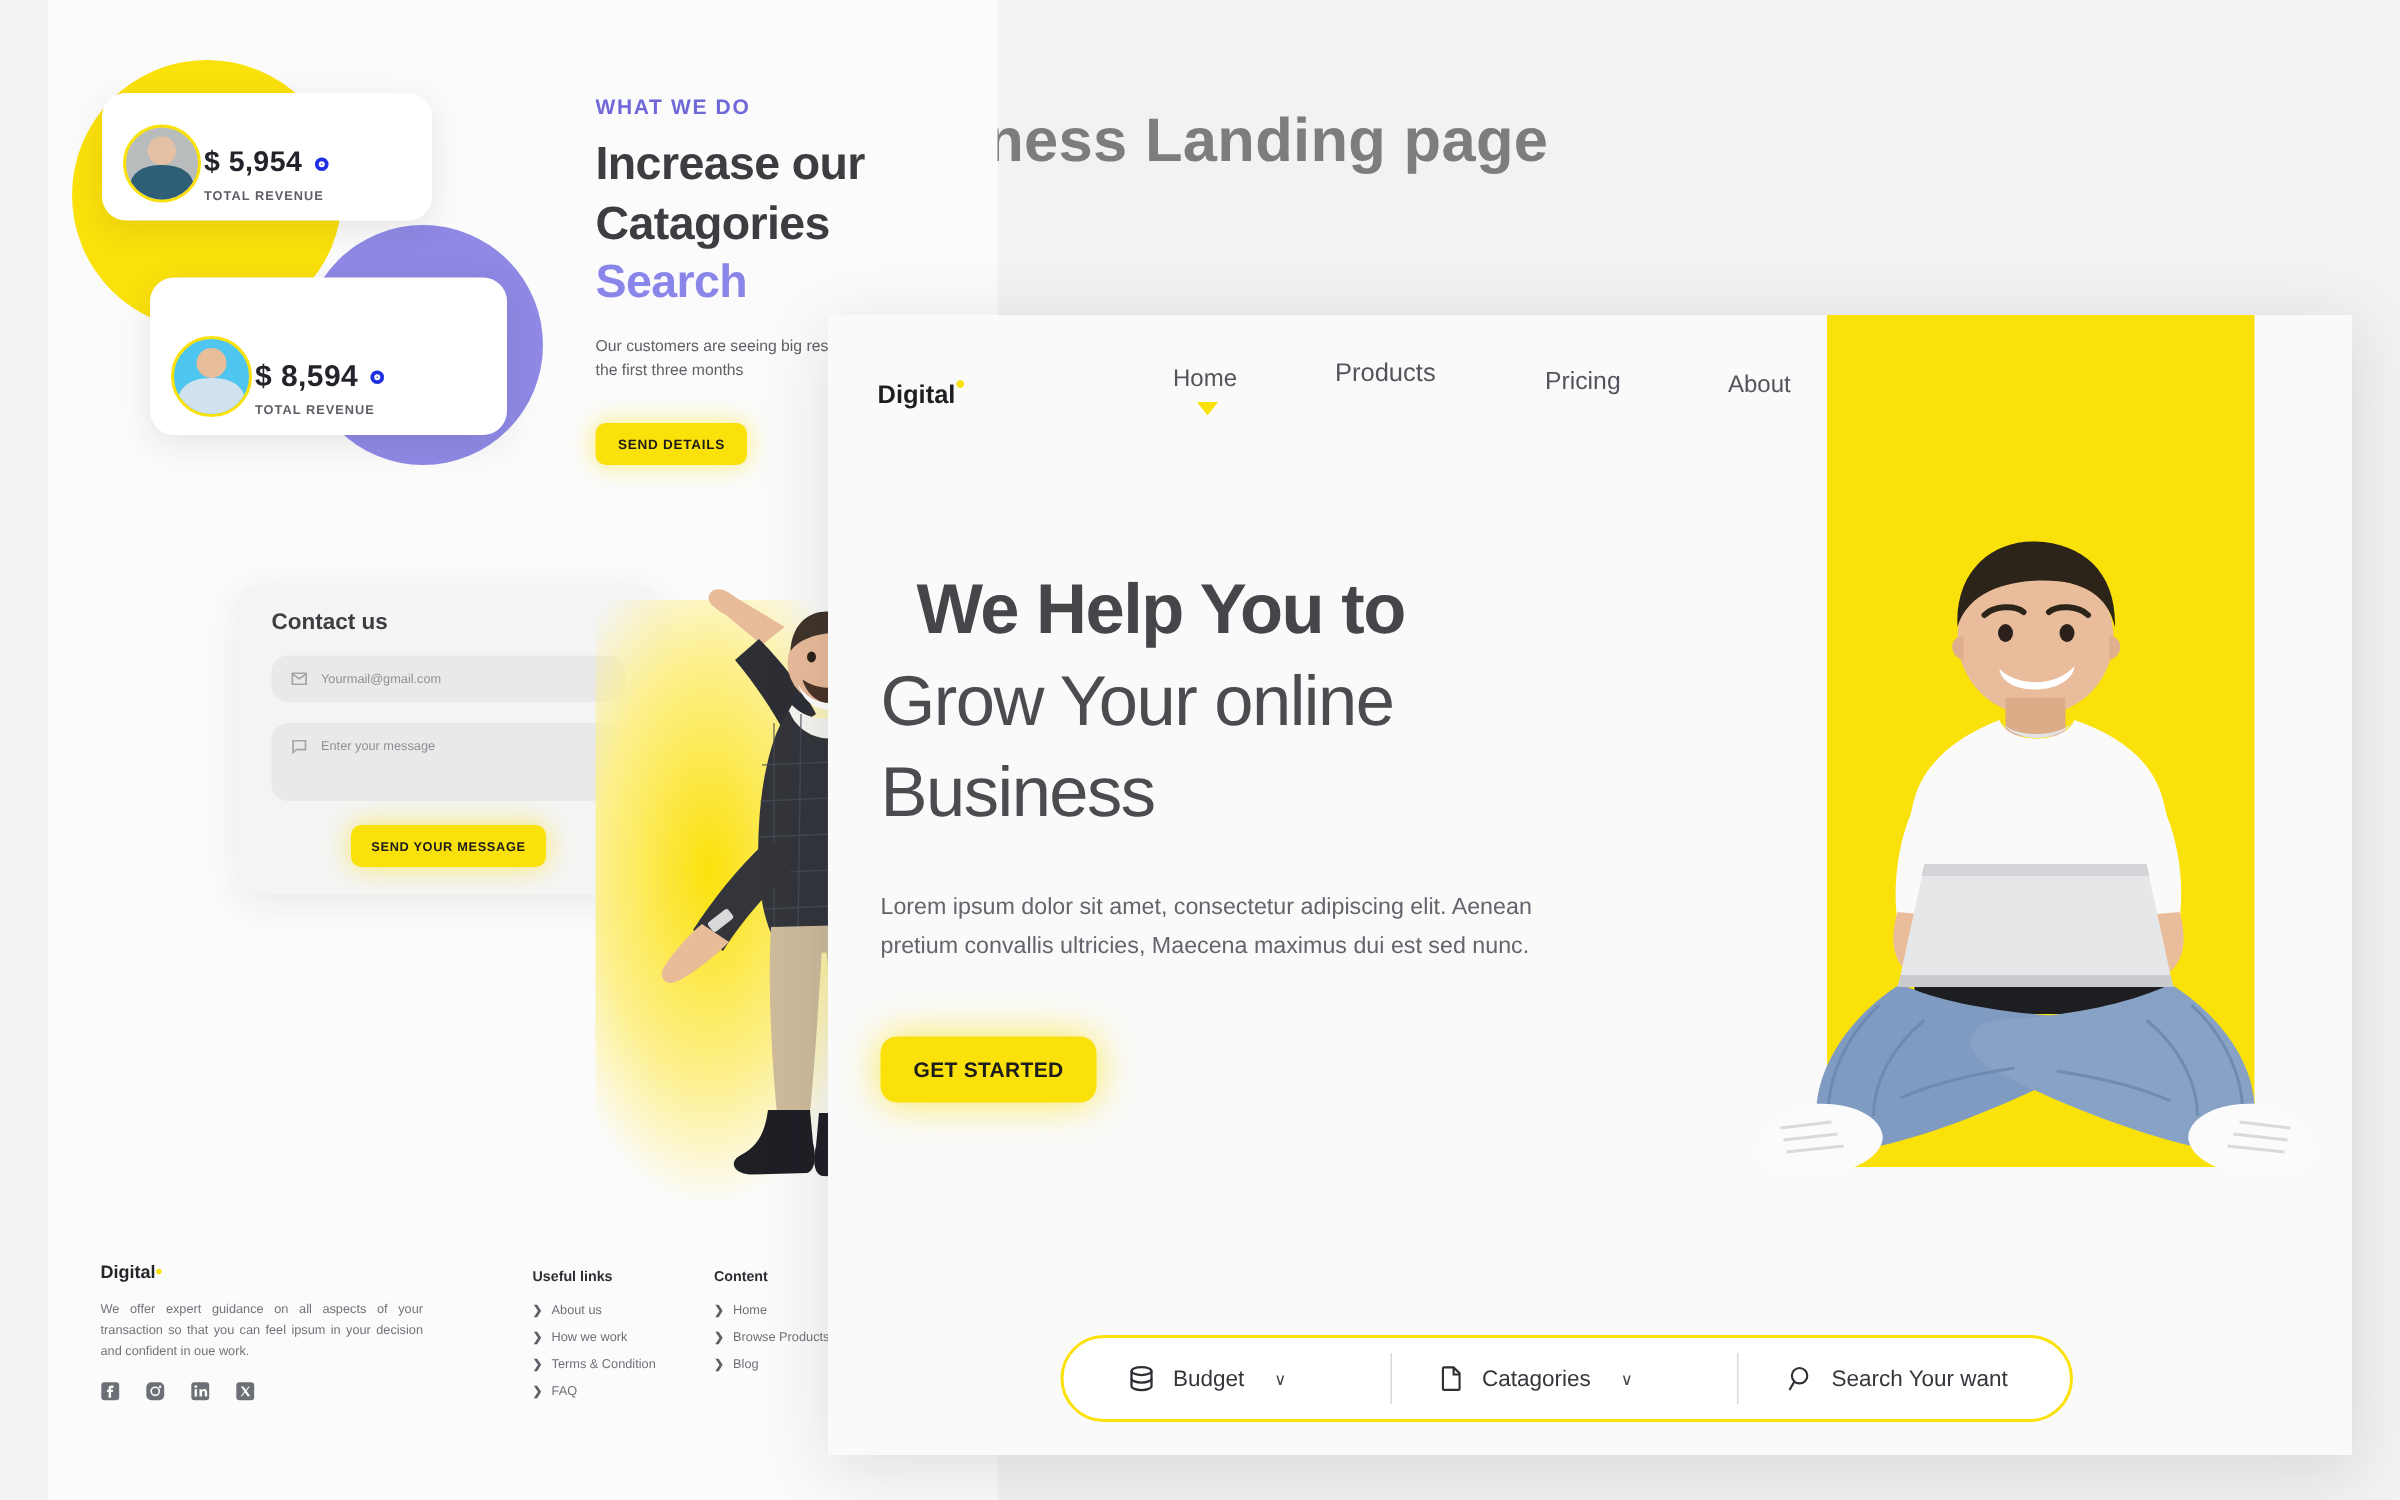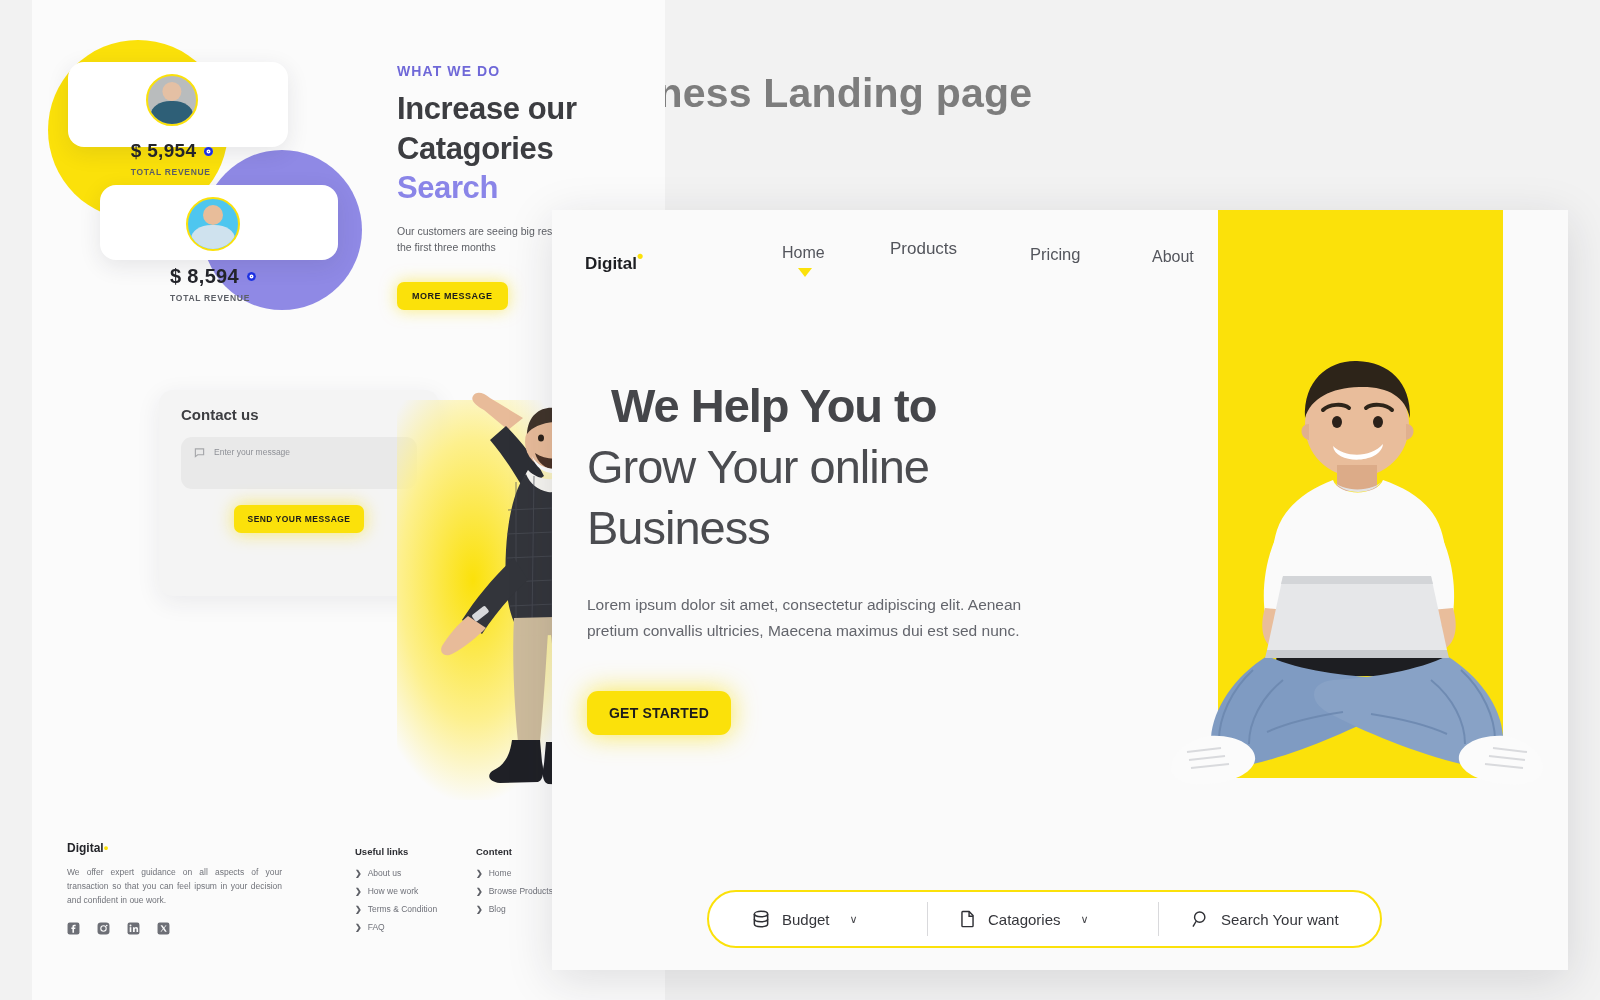--- a/index.html
+++ b/index.html
@@ -31,26 +31,25 @@
   }
   .circ-purple{
     position:absolute; left:170px; top:150px; width:160px; height:160px;
     border-radius:50%; background:#8f89e5;
   }
 
   
   .rev-card{
     position:absolute; background:#fff; border-radius:16px;
     box-shadow:0 6px 22px rgba(40,40,60,.10);
-    display:flex; align-items:center; gap:14px;
+    display:flex; align-items:flex-end; gap:2px;
     padding:12px 26px 12px 14px;
-    flex-direction:column;
   }
   .rev-card.c1{ left:36px; top:62px; width:220px; height:85px;}
-  .rev-card.c2{ left:68px; top:185px; width:238px; height:75px;}
+  .rev-card.c2{ left:68px; top:185px; width:238px; height:105px;}
   .avatar{
     width:52px; height:52px; border-radius:50%;
     border:2px solid #fbe10a; overflow:hidden; flex:none;
     position:relative;
   }
   .rev-card.c2 .avatar{width:54px;height:54px;}
   .avatar .head{
     position:absolute; left:50%; top:12%; width:40%; height:40%;
     transform:translateX(-50%); border-radius:50%;
   }
@@ -236,26 +235,33 @@
 
   <div class="wwd">
     <div class="wwd-eyebrow">WHAT WE DO</div>
     <div class="wwd-h">
       <span>Increase our</span><br>
       <span>Catagories</span>
       <span class="sales">Search</span>
     </div>
     <div class="wwd-p">Our customers are seeing big results within the first three months</div>
     <div class="wwd-btn-wrap">
-      <button class="btn-yellow">MORE MESSAGE</button>
+      <button class="btn-yellow">SEND DETAILS</button>
     </div>
   </div>
 
   <div class="contact-card">
     <div class="contact-title">Contact us</div>
+    <div class="field">
+      <svg class="ic" width="11" height="11" viewBox="0 0 24 24" fill="#6f7177">
+        <path d="M2 4h20v16H2z" fill="none" stroke="#6f7177" stroke-width="2.5"></path>
+        <path d="M2 5l10 7 10-7" fill="none" stroke="#6f7177" stroke-width="2.5"></path>
+      </svg>
+      <span>Yourmail@gmail.com</span>
+    </div>
     <div class="field msg">
       <svg class="ic" width="11" height="11" viewBox="0 0 24 24">
         <path d="M3 4h18v13H8l-5 4z" fill="none" stroke="#6f7177" stroke-width="2.5"></path>
       </svg>
       <span>Enter your message</span>
     </div>
     <div class="send-wrap">
       <button class="btn-send">SEND YOUR MESSAGE</button>
     </div>
   </div>

